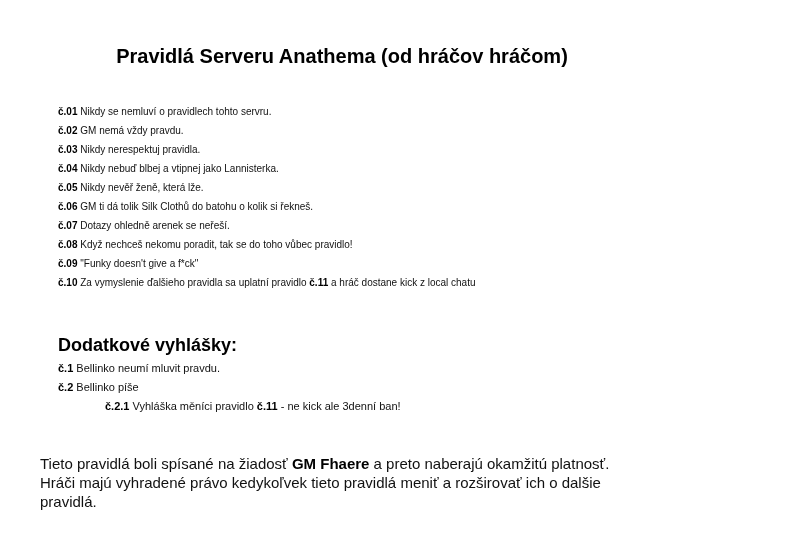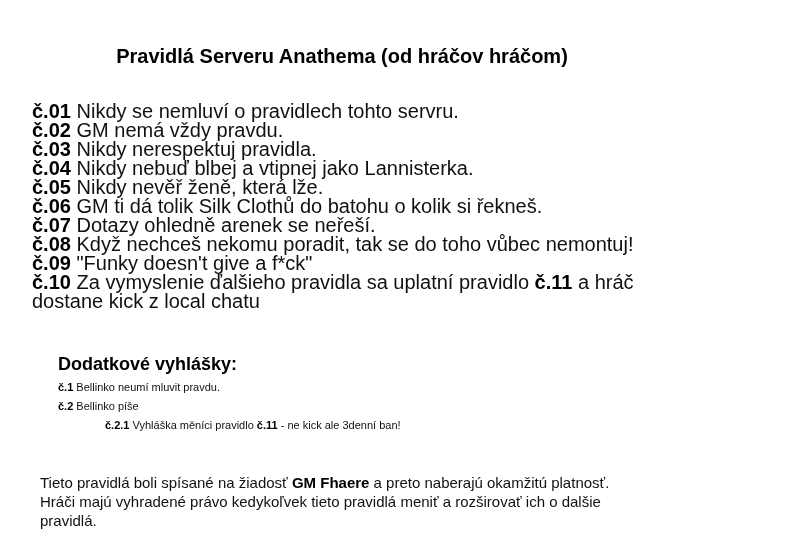--- a/index.html
+++ b/index.html
@@ -19,22 +19,22 @@
   .title {
     margin: 0;
     padding-top: 43px;
     text-align: center;
     font-size: 20px;
     line-height: 26px;
     font-weight: bold;
     color: #000000;
   }
   .rules {
-    margin: 33px 40px 0 32px;
-    font-size: 20px;
+    margin: 33px 40px 0 58px;
+    font-size: 10px;
     line-height: 19px;
   }
   .addendum-heading {
     margin: 42px 0 0 58px;
     font-size: 18px;
     line-height: 23px;
     font-weight: bold;
     color: #000000;
   }
   .addendum {
@@ -65,21 +65,21 @@
   <h1 class="title">Pravidlá Serveru Anathema (od hráčov hráčom)</h1>
 
   <div class="rules">
       <div class="line"><span class="bold">č.01</span><span> Nikdy se nemluví o pravidlech tohto servru.</span></div>
       <div class="line"><span class="bold">č.02</span><span> GM nemá vždy pravdu.</span></div>
       <div class="line"><span class="bold">č.03</span><span> Nikdy nerespektuj pravidla.</span></div>
       <div class="line"><span class="bold">č.04</span><span> Nikdy nebuď blbej a vtipnej jako Lannisterka.</span></div>
       <div class="line"><span class="bold">č.05</span><span> Nikdy nevěř ženě, která lže.</span></div>
       <div class="line"><span class="bold">č.06</span><span> GM ti dá tolik Silk Clothů do batohu o kolik si řekneš.</span></div>
       <div class="line"><span class="bold">č.07</span><span> Dotazy ohledně arenek se neřeší.</span></div>
-      <div class="line"><span class="bold">č.08</span><span> Když nechceš nekomu poradit, tak se do toho vůbec nemontuj!</span></div>
+      <div class="line"><span class="bold">č.08</span><span> Když nechceš nekomu poradit, tak se do toho vůbec pravidlo!</span></div>
       <div class="line"><span class="bold">č.09</span><span> "Funky doesn't give a f*ck"</span></div>
       <div class="line"><span class="bold">č.10</span><span> Za vymyslenie ďalšieho pravidla sa uplatní pravidlo </span><span class="bold">č.11</span><span> a hráč dostane kick z local chatu</span></div>
     </div>
 
   <h2 class="addendum-heading">Dodatkové vyhlášky:</h2>
 
   <div class="addendum">
       <div class="line"><span class="bold">č.1</span><span> Bellinko neumí mluvit pravdu.</span></div>
       <div class="line"><span class="bold">č.2</span><span> Bellinko píše</span></div>
       <div class="line indent-1"><span class="bold">č.2.1</span><span> Vyhláška měníci pravidlo </span><span class="bold">č.11</span><span> - ne kick ale 3denní ban!</span></div>

